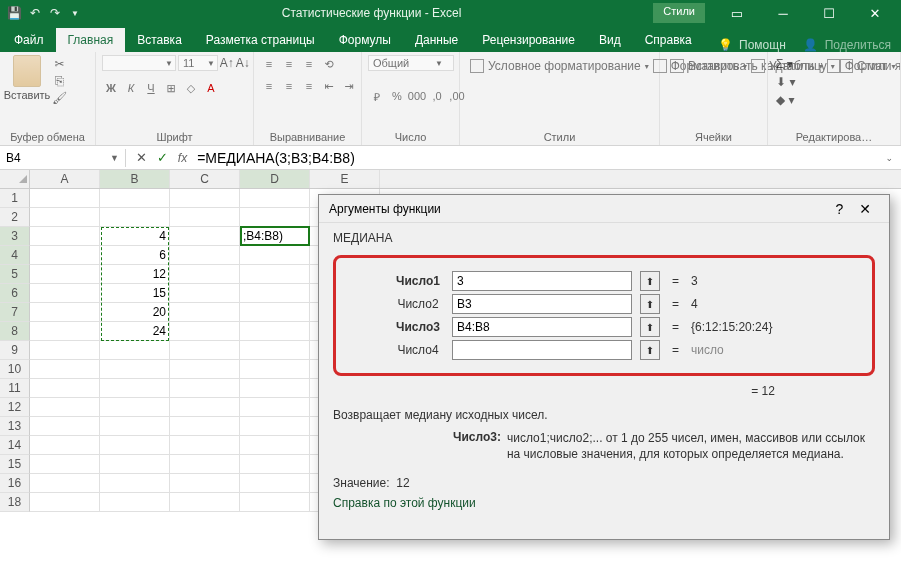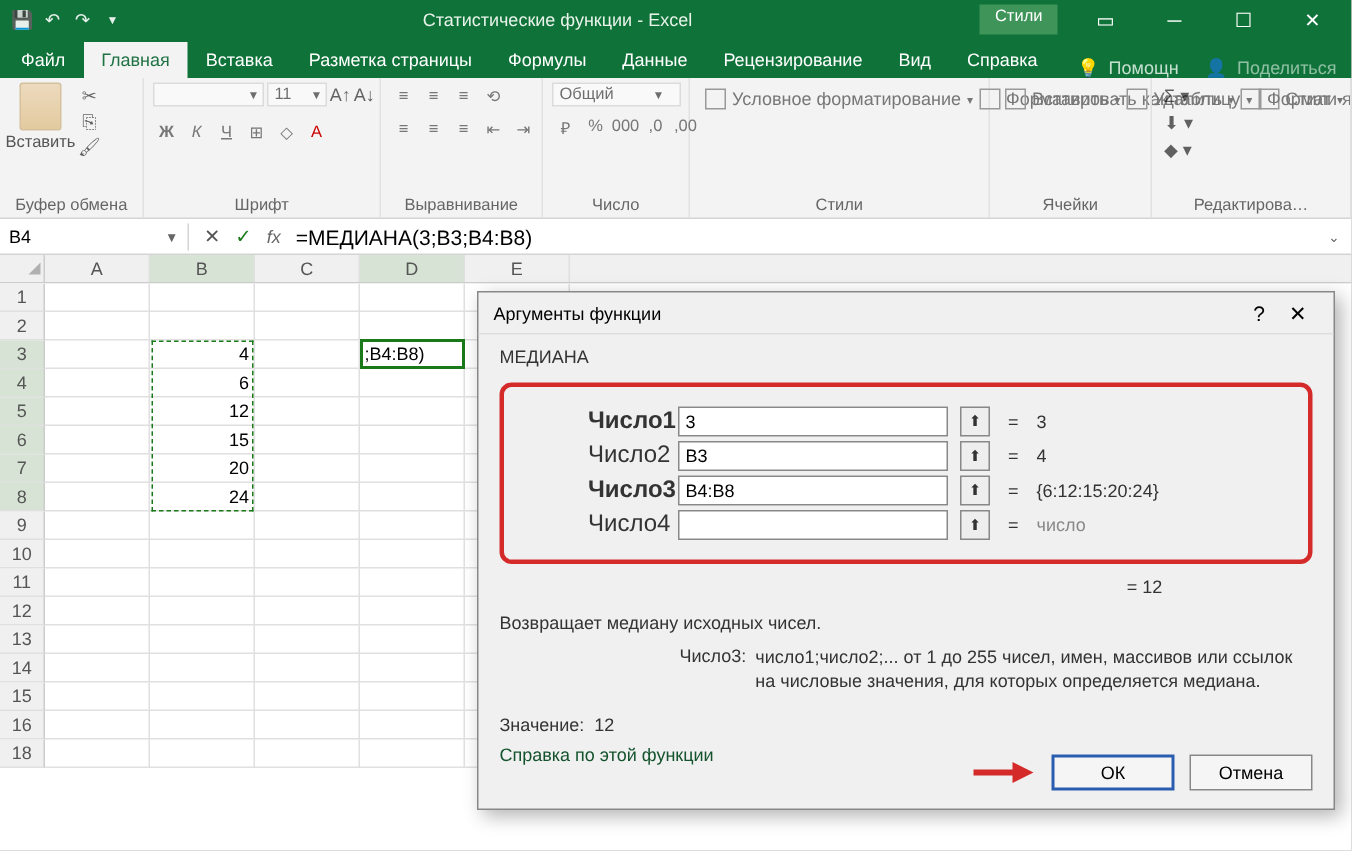--- a/index.html
+++ b/index.html
@@ -57,31 +57,31 @@
 .marquee{position:absolute;border:1.5px dashed #1a7a1a;pointer-events:none}
 .active-cell{position:absolute;border:2px solid #1a7a1a;pointer-events:none}
 .dialog{position:absolute;left:318px;top:194px;width:572px;height:346px;background:#f0f0f0;border:1px solid #888;box-shadow:4px 4px 12px rgba(0,0,0,.3);display:flex;flex-direction:column}
 .dlg-title{height:28px;display:flex;align-items:center;padding:0 10px;font-size:12px;border-bottom:1px solid #ddd}
 .dlg-title .sp{flex:1}
 .dlg-title .x{font-size:14px;padding:2px 8px;cursor:pointer}
 .dlg-body{flex:1;padding:8px 14px;font-size:12px;color:#333;position:relative}
 .fn-name{font-size:12px;margin-bottom:10px}
 .args-box{border:3px solid #d42a2a;border-radius:8px;padding:10px 18px 10px 56px;margin-bottom:8px}
 .arg-row{display:flex;align-items:center;gap:8px;margin:3px 0}
-.arg-row .lbl{width:52px;text-align:center;font-size:16px}
+.arg-row .lbl{width:52px;text-align:center;font-size:12px}
 .arg-row .lbl.bold{font-weight:700}
 .arg-row input{width:180px;border:1px solid #888;padding:2px 4px;font-size:12px;background:#fff}
 .arg-row .pick{width:20px;height:20px;border:1px solid #888;background:#eee;display:flex;align-items:center;justify-content:center;font-size:10px;cursor:pointer}
 .arg-row .eq{margin:0 4px}
 .arg-row .res{color:#333}
 .arg-row .res.gray{color:#888}
 .result-line{text-align:center;padding-left:318px;margin:8px 0}
 .desc{margin:10px 0 8px}
 .argdesc{display:flex;gap:6px;margin:4px 0 14px 120px}
-.argdesc .k{font-weight:400;white-space:nowrap}
+.argdesc .k{font-weight:700;white-space:nowrap}
 .argdesc .v{flex:1;line-height:1.35}
 .valrow{margin:6px 0}
 .link{color:#14532d;cursor:pointer}
 .dlg-foot{position:absolute;right:14px;bottom:12px;display:flex;align-items:center;gap:10px}
 .dlg-foot button{width:82px;height:24px;border:1px solid #888;background:#f5f5f5;font-size:12px;cursor:pointer}
 .dlg-foot button.primary{border:2px solid #2a5db0}
 .arrow{width:42px;height:14px;position:relative}
 .arrow::before{content:"";position:absolute;left:0;top:5px;width:28px;height:4px;background:#d42a2a}
 .arrow::after{content:"";position:absolute;left:26px;top:0;border-left:14px solid #d42a2a;border-top:7px solid transparent;border-bottom:7px solid transparent}
 </style>
@@ -176,21 +176,21 @@
             <span>≡</span>
             <span>≡</span>
             <span>≡</span>
             <span>⇤</span>
             <span>⇥</span>
           </div>
       </div>
       <div class="label">Выравнивание</div>
     </div>
     <div class="rgroup" style="width:98px">
-      <div class="body" style="flex-direction:column;gap:4px">
+      <div class="body" style="flex-direction:column;gap:16px">
         <div class="font-box" style="width:86px">
             <input style="width: 64px;" value="Общий">
             <span style="font-size:8px;padding:0 2px">▼</span>
           </div>
         <div class="icon-row">
             <span>₽</span>
             <span>%</span>
             <span>000</span>
             <span>,0</span>
             <span>,00</span>
@@ -459,19 +459,14 @@
         </div>
     </div>
     <div class="result-line">=  12</div>
     <div class="desc">Возвращает медиану исходных чисел.</div>
     <div class="argdesc">
       <span class="k">Число3:</span>
       <span class="v">число1;число2;... от 1 до 255 чисел, имен, массивов или ссылок на числовые значения, для которых определяется медиана.</span>
     </div>
     <div class="valrow"><span>Значение:</span>&nbsp;&nbsp;<span>12</span></div>
     <span class="link">Справка по этой функции</span>
-    <div class="dlg-foot">
-      <div class="arrow"></div>
-      <button class="primary">ОК</button>
-      <button>Отмена</button>
-    </div>
   </div>
 </div>
 
 </body></html>

